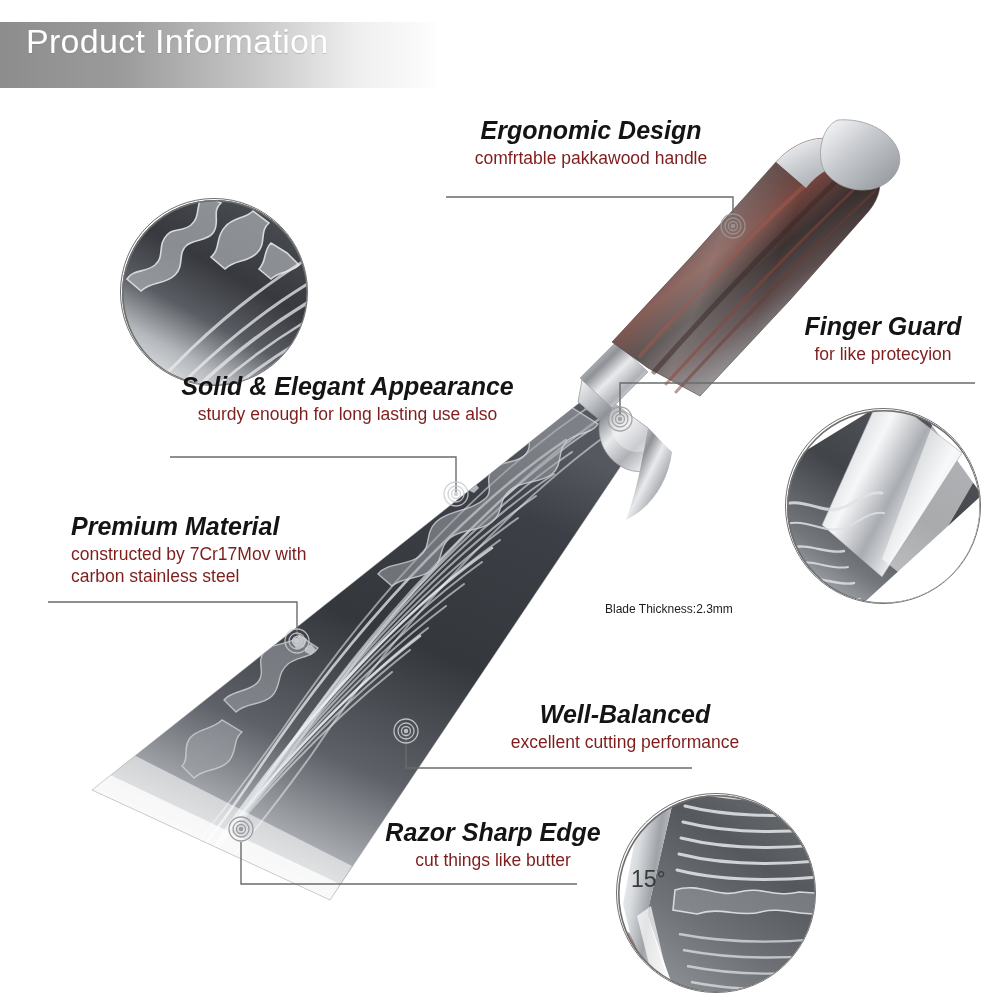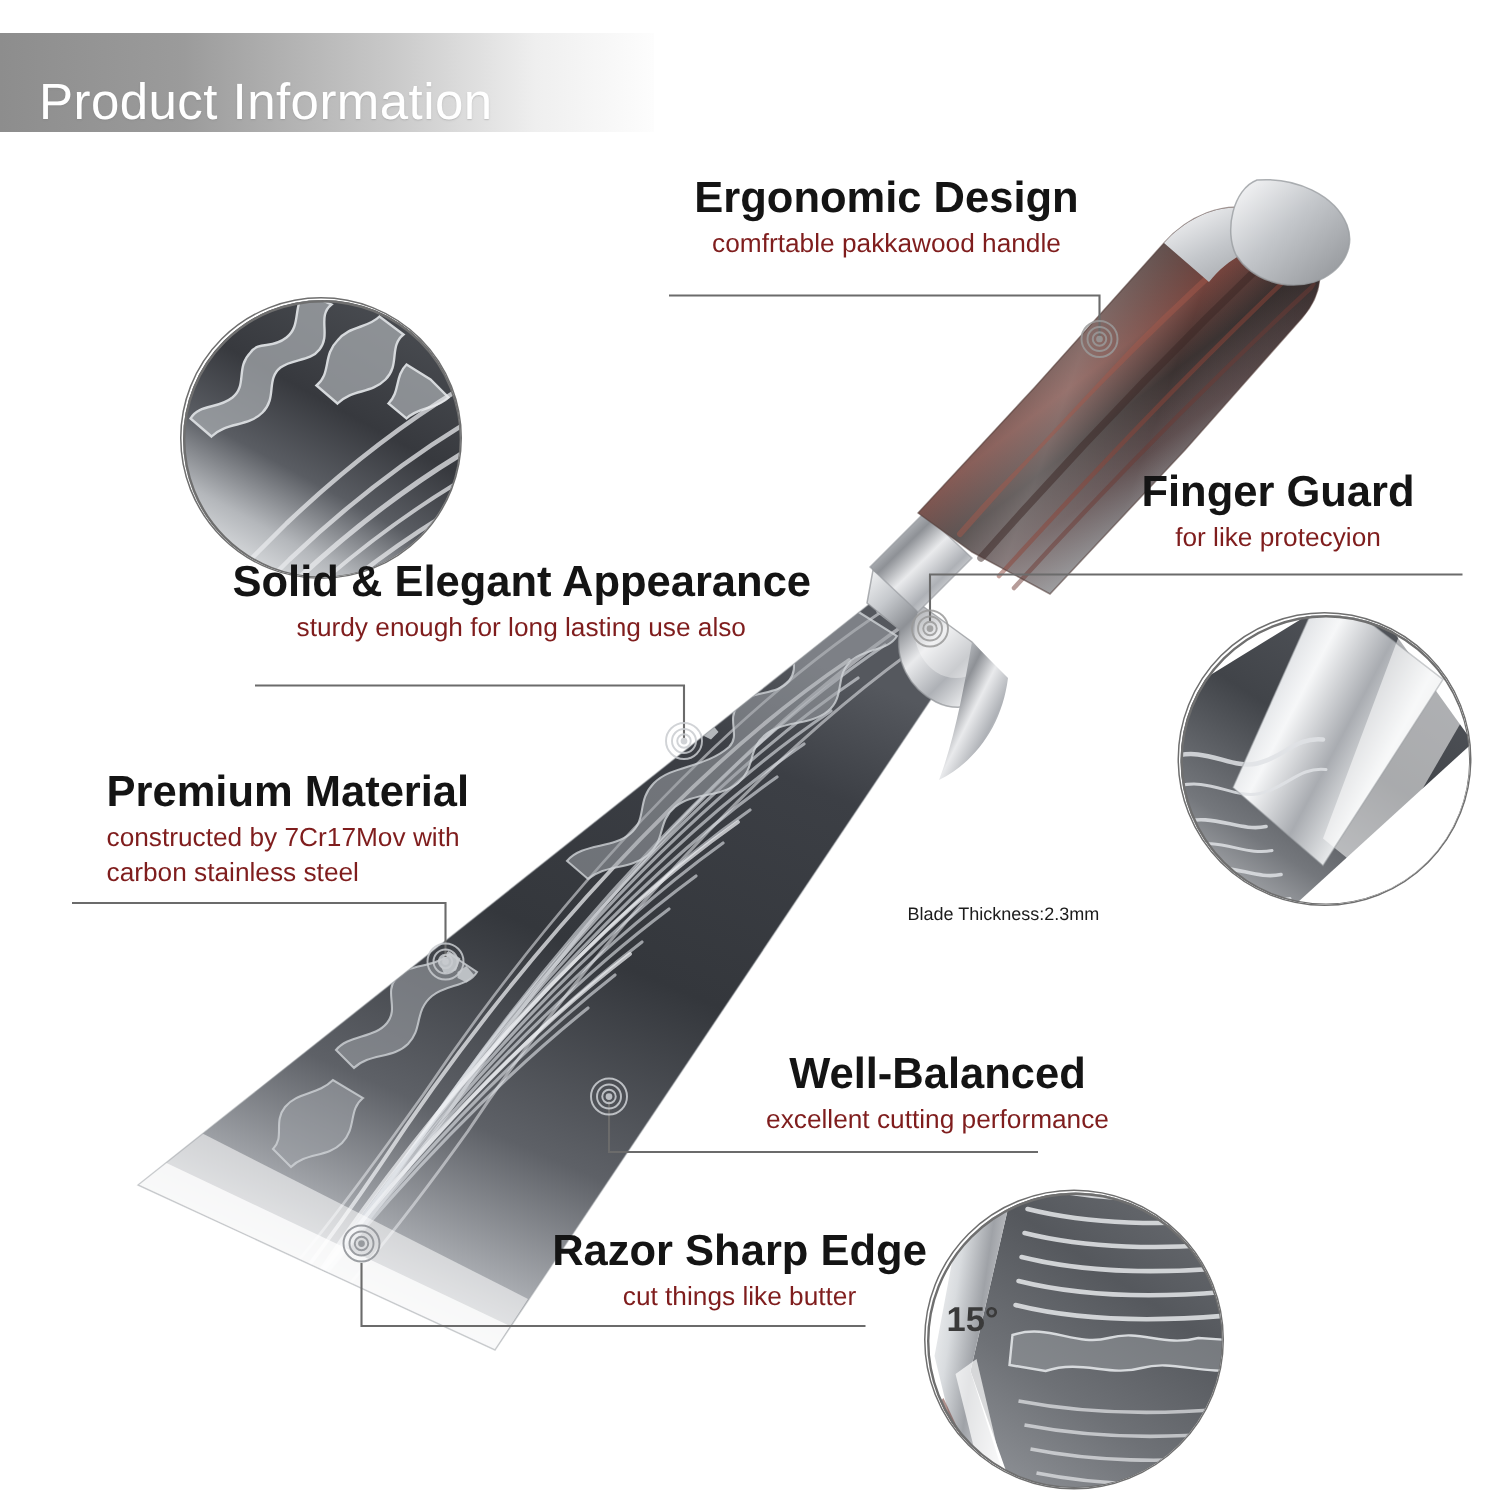--- a/index.html
+++ b/index.html
@@ -11,33 +11,33 @@
     overflow:hidden;
     position:relative;
     -webkit-font-smoothing:antialiased;
   }
   #stage{position:relative;width:1000px;height:1000px;overflow:hidden;background:#fff;}
 
   
   .banner{
     position:absolute;left:0;top:22px;width:436px;height:66px;
     background:linear-gradient(to right,#8d8d8d 0%,#9b9b9b 28%,#c9c9c9 60%,#efefef 82%,#fdfdfd 100%);
-    display:flex;align-items:flex-end;
+    display:flex;align-items:flex-start;
   }
   .banner-title{
     color:#ffffff;font-size:34px;letter-spacing:.3px;
     padding-left:26px;font-weight:400;
     text-shadow:0 1px 1px rgba(120,120,120,.35);
     white-space:nowrap;
   }
 
   
   .callout{position:absolute;}
   .c-title{
-    font-size:29px;font-weight:700;color:#141414;white-space:nowrap;line-height:1.12;
+    font-size:25px;font-weight:700;color:#141414;white-space:nowrap;line-height:1.12;font-style:italic;
   }
   .c-sub{
     font-size:17.5px;color:#7f1d1d;white-space:nowrap;line-height:1.28;margin-top:3px;
   }
   .c-plain{font-size:12px;color:#1c1c1c;white-space:nowrap;}
   .align-center{text-align:center;}
   .align-left{text-align:left;margin-left:21px;}
 
   
   #leaders{position:absolute;left:0;top:0;width:1000px;height:1000px;pointer-events:none;}
@@ -360,21 +360,21 @@
           <path d="M10 172 C32 164 50 178 68 174" stroke-width="2.4"></path>
           <path d="M16 188 C38 180 56 194 74 190" stroke-width="2"></path>
           <path d="M22 202 C44 194 62 208 80 204" stroke-width="2.4"></path>
         </g>
         <path d="M96 -18 L176 44 L96 168 L36 116 Z" fill="none" stroke="#9a9da1" stroke-width="1" stroke-opacity="0.5"></path>
       </g>
       <circle cx="98" cy="98" r="96.2" fill="none" stroke="#6f6f6f" stroke-width="1.6"></circle>
     </svg>
   </div>
 
-  <div class="inset" style="left:616px;top:793px;width:200px;height:200px;font-weight:bold;">
+  <div class="inset" style="left:616px;top:793px;width:200px;height:200px;">
     <svg viewBox="0 0 200 200" width="200" height="200" aria-hidden="true">
       <defs>
         <clipPath id="insCclip">
             <circle cx="100" cy="100" r="99"></circle>
           </clipPath>
         <linearGradient id="insCblade" x1="0.8" y1="0" x2="0.25" y2="1">
           <stop offset="0%" stop-color="#6a6d72"></stop>
           <stop offset="35%" stop-color="#55585d"></stop>
           <stop offset="70%" stop-color="#6e7176"></stop>
           <stop offset="100%" stop-color="#8c8f94"></stop>
@@ -417,21 +417,21 @@
       <circle cx="100" cy="100" r="98.2" fill="none" stroke="#6f6f6f" stroke-width="1.6"></circle>
     </svg>
     <div class="angle-label" style="left:14px;top:72px;">15°</div>
   </div>
 
   <div class="callout align-center" style="left:446px;top:116px;width:290px;">
     <div class="c-title">Ergonomic Design</div>
     <div class="c-sub">comfrtable pakkawood handle</div>
   </div>
 
-  <div class="callout align-center" style="left:743px;top:312px;width:218px;">
+  <div class="callout align-center" style="left:774px;top:312px;width:218px;">
     <div class="c-title">Finger Guard</div>
     <div class="c-sub">for like protecyion</div>
   </div>
 
   <div class="callout align-center" style="left:155px;top:372px;width:385px;">
     <div class="c-title">Solid &amp; Elegant Appearance</div>
     <div class="c-sub">sturdy enough for long lasting use also</div>
   </div>
 
   <div class="callout align-left" style="left:50px;top:512px;width:320px;">

